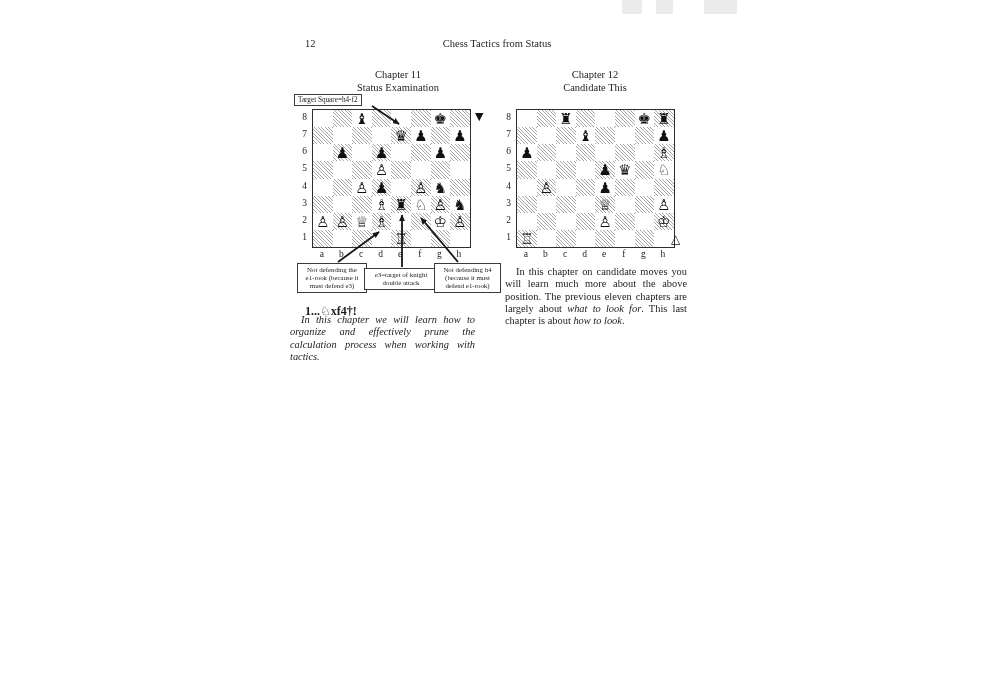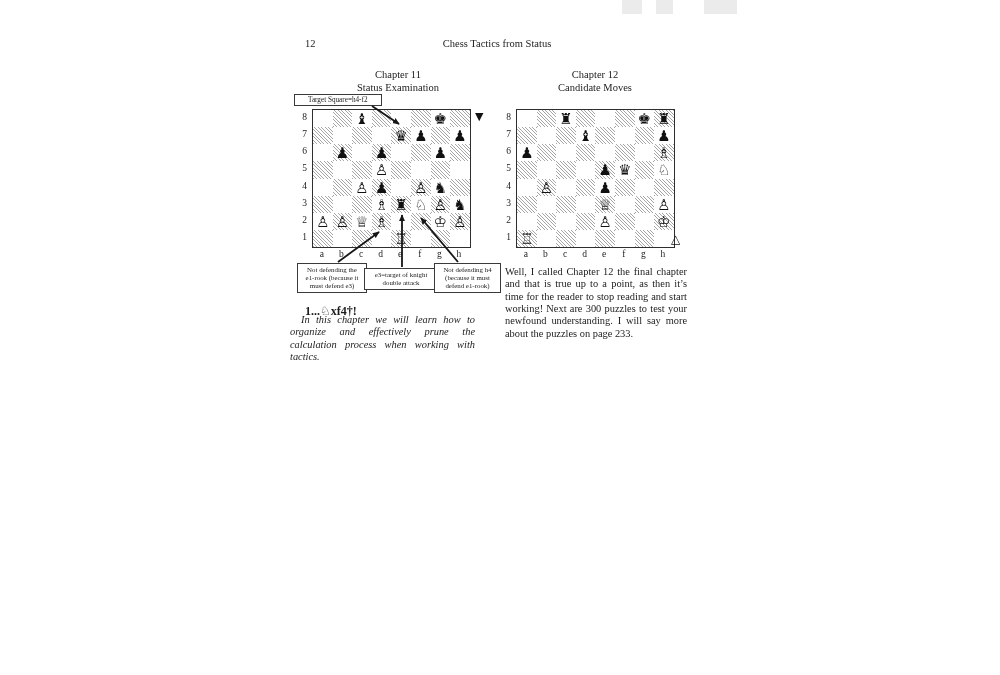--- a/index.html
+++ b/index.html
@@ -27,21 +27,21 @@
   .rank-lab{height:17.15px;line-height:17.15px;}
   .files{top:249px;display:flex;font-size:9.5px;}
   .files-left{left:312px;}
   .files-right{left:516px;}
   .file-lab{width:19.6px;text-align:center;}
   .tomove{font-family:"DejaVu Sans",sans-serif;color:#111;}
   .tomove-black{left:475px;top:110px;font-size:11px;}
   .tomove-white{left:671px;top:232px;font-size:12px;}
   
   .callout{border:1px solid #3a3a3a;background:#fff;text-align:center;font-size:6.9px;line-height:7.9px;padding:2px 1px;}
-  .target-label{left:294px;top:94px;font-size:7.2px;line-height:8px;padding:1px 13px;border:1px solid #3a3a3a;background:#fff;}
+  .target-label{left:294px;top:94px;font-size:7.2px;line-height:8px;padding:1px 3px;border:1px solid #3a3a3a;background:#fff;}
   .note1{left:297px;top:263px;width:66px;}
   .note2{left:364px;top:268px;width:70px;}
   .note3{left:434px;top:263px;width:63px;}
   
   .moveline{left:305px;top:304px;font-size:12px;font-weight:bold;
             font-family:"Liberation Serif","DejaVu Sans",serif;}
   .coltext{font-size:10.4px;line-height:12.35px;text-align:justify;}
   .coltext p{margin:0 0 12.5px 0;}
   .coltext p.indent{text-indent:11px;}
   .lefttext{left:290px;top:314px;width:185px;font-style:italic;}
@@ -61,21 +61,21 @@
   <div class="abs pagenum">12</div>
   <div class="abs booktitle">Chess Tactics from Status</div>
 
   <div class="abs chaphead chaphead-left">
     <div>Chapter 11</div>
     <div>Status Examination</div>
   </div>
 
   <div class="abs chaphead chaphead-right">
     <div>Chapter 12</div>
-    <div>Candidate Moves</div>
+    <div>Candidate This</div>
   </div>
 
   <div class="abs target-label">Target Square=h4-f2</div>
 
   <div class="abs ranks ranks-left">
       <div class="rank-lab">8</div>
       <div class="rank-lab">7</div>
       <div class="rank-lab">6</div>
       <div class="rank-lab">5</div>
       <div class="rank-lab">4</div>
@@ -360,16 +360,16 @@
     <line x1="458" y1="262" x2="421" y2="218" stroke="#151515" stroke-width="1.8" marker-end="url(#ah)"></line>
   </svg>
 
   <div class="abs moveline">1...♘xf4†!</div>
 
   <div class="abs coltext lefttext">
     <p class="indent">In this chapter we will learn how to organize and effectively prune the calculation process when working with tactics.</p>
   </div>
 
   <div class="abs coltext righttext">
-    <p>Well, I called Chapter 12 the final chapter and that is true up to a point, as then it’s time for the reader to stop reading and start working! Next are 300 puzzles to test your newfound understanding. I will say more about the puzzles on page 233.</p>
+    <p class="indent"><span>In this chapter on candidate moves you will learn much more about the above position. The previous eleven chapters are largely about </span><i>what to look for</i><span>. This last chapter is about </span><i>how to look</i><span>.</span></p>
   </div>
 
 </div>
 
 </body></html>

